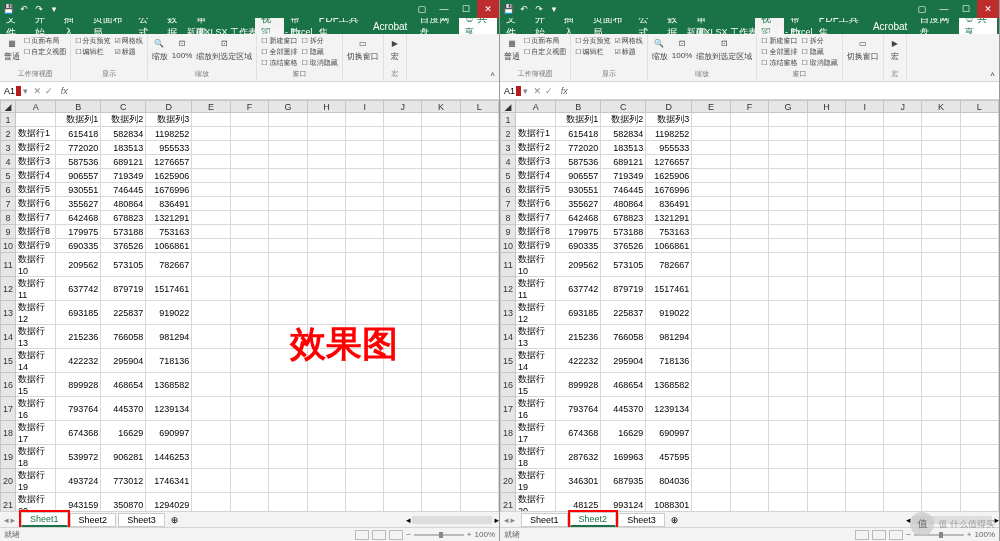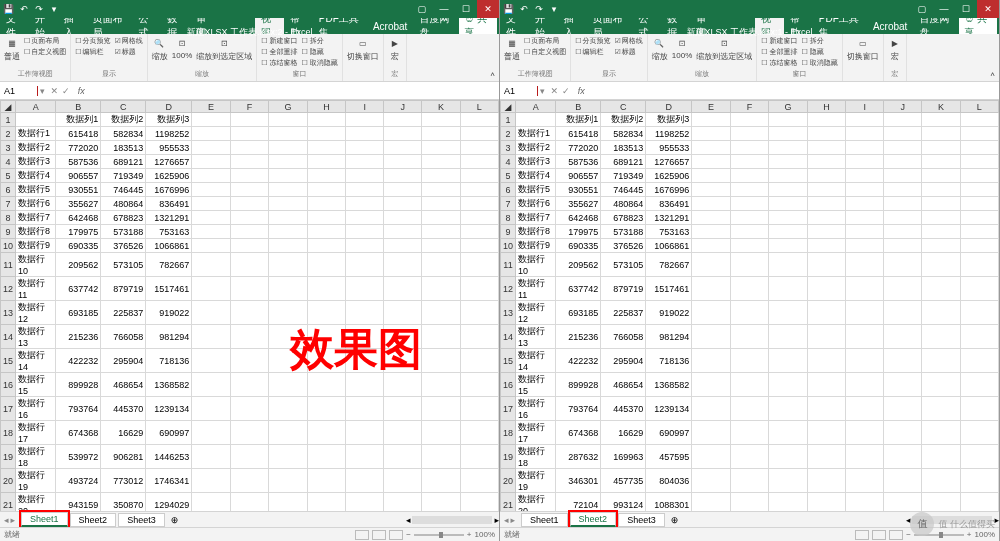--- a/index.html
+++ b/index.html
@@ -19,33 +19,33 @@
 .tab.share { margin-left: auto; background: #fff; color: #1a7346; padding: 3px 5px; margin-right: 2px; }
 .ribbon { background: #f3f3f3; height: 48px; border-bottom: 1px solid #d4d4d4; display: flex; font-size: 8px; color: #444; }
 .rgroup { border-right: 1px solid #e1e1e1; padding: 2px 4px; display: flex; flex-direction: column; justify-content: space-between; }
 .rgroup .gtop { display: flex; gap: 4px; align-items: flex-start; flex: 1; }
 .rgroup .glabel { text-align: center; font-size: 7px; color: #777; }
 .rbtn { display: flex; flex-direction: column; align-items: center; gap: 1px; }
 .rico { width: 14px; height: 14px; display: inline-flex; align-items: center; justify-content: center; }
 .rcol { display: flex; flex-direction: column; gap: 1px; font-size: 7px; }
 .rcol span { white-space: nowrap; }
 .fbar { height: 18px; background: #fff; border-bottom: 1px solid #d4d4d4; display: flex; align-items: center; font-size: 9px; }
-.namebox { width: 38px; padding: 0 4px; border-right: 1px solid #b91c1c; }
+.namebox { width: 21px; padding: 0 4px; border-right: 5px solid #b91c1c; }
 .fctrl { display: flex; padding: 0 4px; gap: 4px; color: #888; }
 .fx { font-style: italic; padding: 0 4px; color: #666; }
 .gridwrap { flex: 1; overflow: hidden; display: flex; }
 table { border-collapse: collapse; font-size: 9px; }
 th { background: #e6e6e6; border: 1px solid #c6c6c6; font-weight: normal; text-align: center; height: 12px; color: #333; }
 th.corner { width: 12px; }
 th.ch { width: 48px; }
 td { border: 1px solid #d9d9d9; height: 12px; padding: 0 2px; }
 td.rn { background: #e6e6e6; border: 1px solid #c6c6c6; text-align: center; width: 12px; color: #333; }
 td.txt { text-align: left; }
 td.num { text-align: right; }
-.overlay { position: absolute; color: #ff0000; font-size: 44px; font-weight: bold; pointer-events: none; }
+.overlay { position: absolute; color: #ff0000; font-size: 36px; font-weight: bold; pointer-events: none; }
 .sheettabs { height: 16px; background: #f3f3f3; border-top: 1px solid #d4d4d4; display: flex; align-items: center; font-size: 9px; }
 .stnav { display: flex; gap: 2px; padding: 0 4px; color: #888; }
 .stab { padding: 1px 8px; border: 1px solid #ccc; background: #fff; margin-left: 2px; }
 .stab.active { border-bottom: 2px solid #1a7346; color: #1a7346; }
 .stab.boxed { outline: 2px solid #ff0000; }
 .status { height: 14px; background: #f3f3f3; border-top: 1px solid #d4d4d4; display: flex; align-items: center; font-size: 8px; color: #666; padding: 0 4px; }
 .status .right { margin-left: auto; display: flex; gap: 3px; align-items: center; }
 .vbtn { width: 14px; height: 10px; border: 1px solid #bbb; display: inline-block; }
 .slider { width: 50px; height: 2px; background: #bbb; position: relative; }
 .slider::after { content: ''; position: absolute; left: 50%; top: -2px; width: 4px; height: 6px; background: #888; }
@@ -969,35 +969,35 @@
               <td></td>
               <td></td>
               <td></td>
               <td></td>
               <td></td>
             </tr>
             <tr>
               <td class="rn">20</td>
               <td class="txt">数据行19</td>
               <td class="num">346301</td>
-              <td class="num">457735</td>
+              <td class="num">687935</td>
               <td class="num">804036</td>
               <td></td>
               <td></td>
               <td></td>
               <td></td>
               <td></td>
               <td></td>
               <td></td>
               <td></td>
             </tr>
             <tr>
               <td class="rn">21</td>
               <td class="txt">数据行20</td>
-              <td class="num">72104</td>
+              <td class="num">48125</td>
               <td class="num">993124</td>
               <td class="num">1088301</td>
               <td></td>
               <td></td>
               <td></td>
               <td></td>
               <td></td>
               <td></td>
               <td></td>
               <td></td>

